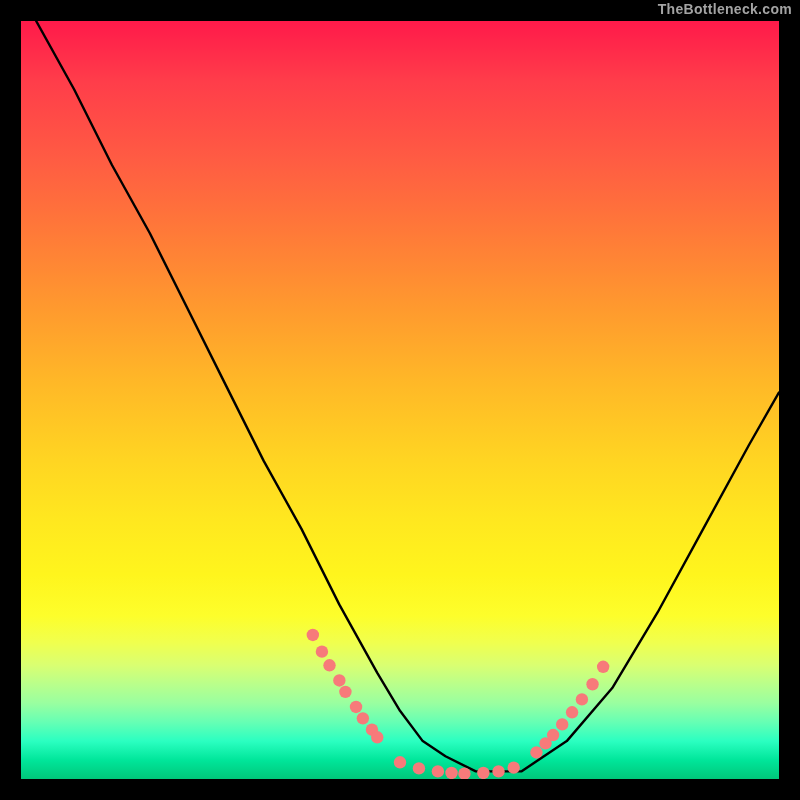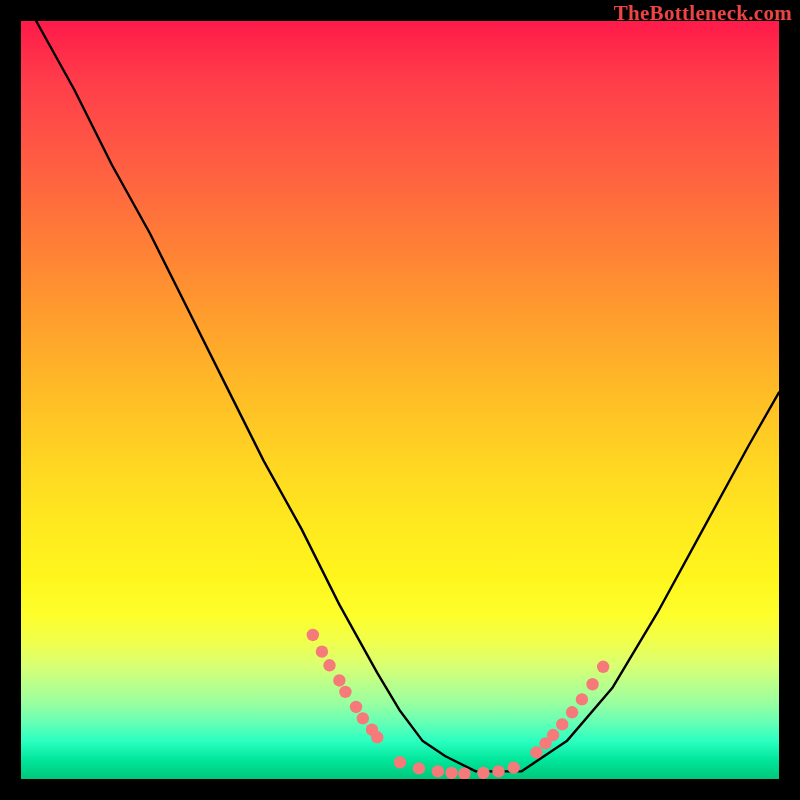--- a/index.html
+++ b/index.html
@@ -49,26 +49,25 @@
     position: absolute;
     left: 0;
     top: 0;
     width: 758px;
     height: 758px;
   }
   .watermark {
     position: absolute;
     top: 1px;
     right: 8px;
-    color: #ef4444;
-    font-size: 21px;
+    color: #a3a3a3;
+    font-size: 14px;
     font-weight: 600;
     letter-spacing: 0.3px;
     user-select: none;
-    font-family: Liberation Serif, serif;
   }
 </style>
 </head>
 <body>
 
 <div class="stage">
   <div class="plot">
     <svg class="curve" viewBox="0 0 758 758" preserveAspectRatio="none">
       <g id="svg-root">
           <path d="M15.16 0.00 L53.06 68.22 L90.96 144.02 L128.86 212.24 L166.76 288.04 L204.66 363.84 L242.56 439.64 L280.46 507.86 L318.36 583.66 L356.26 651.88 L379.00 689.78 L401.74 720.10 L424.48 735.26 L454.80 750.42 L500.28 750.42 L545.76 720.10 L591.24 667.04 L636.72 591.24 L682.20 507.86 L727.68 424.48 L758.00 371.42" fill="none" stroke="#000000" stroke-width="2.4" stroke-linecap="round" stroke-linejoin="round"></path>

